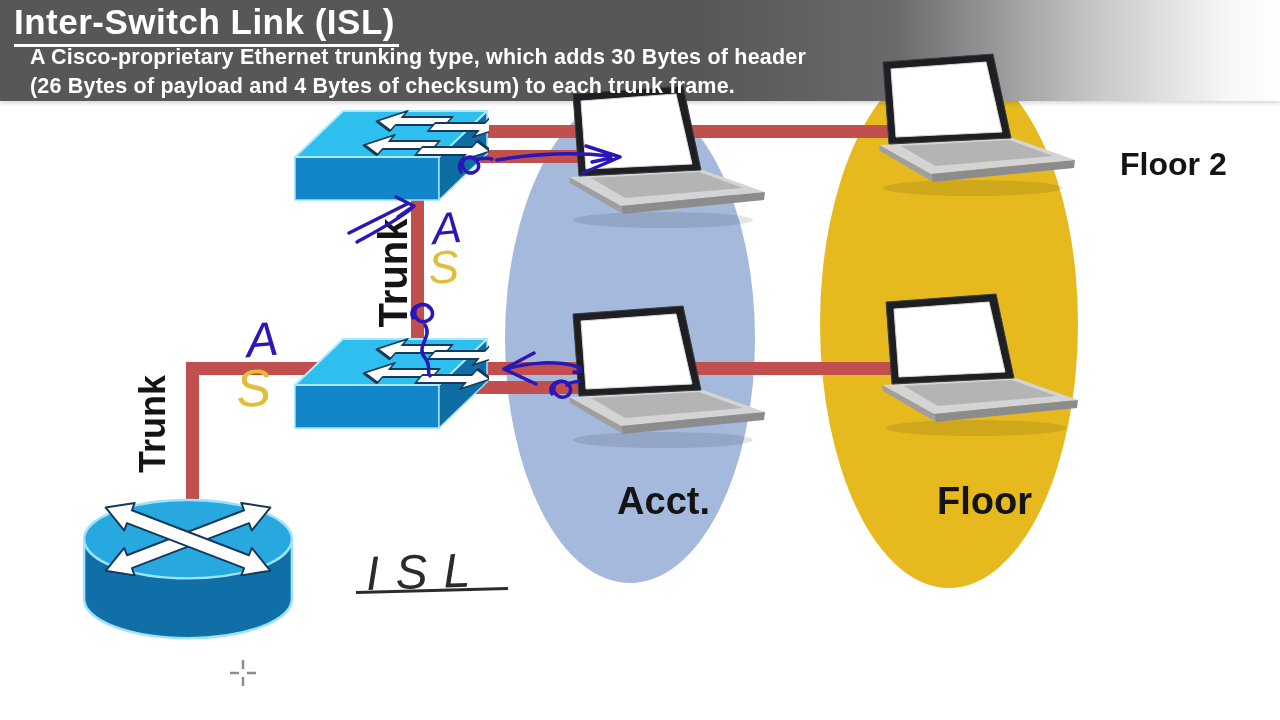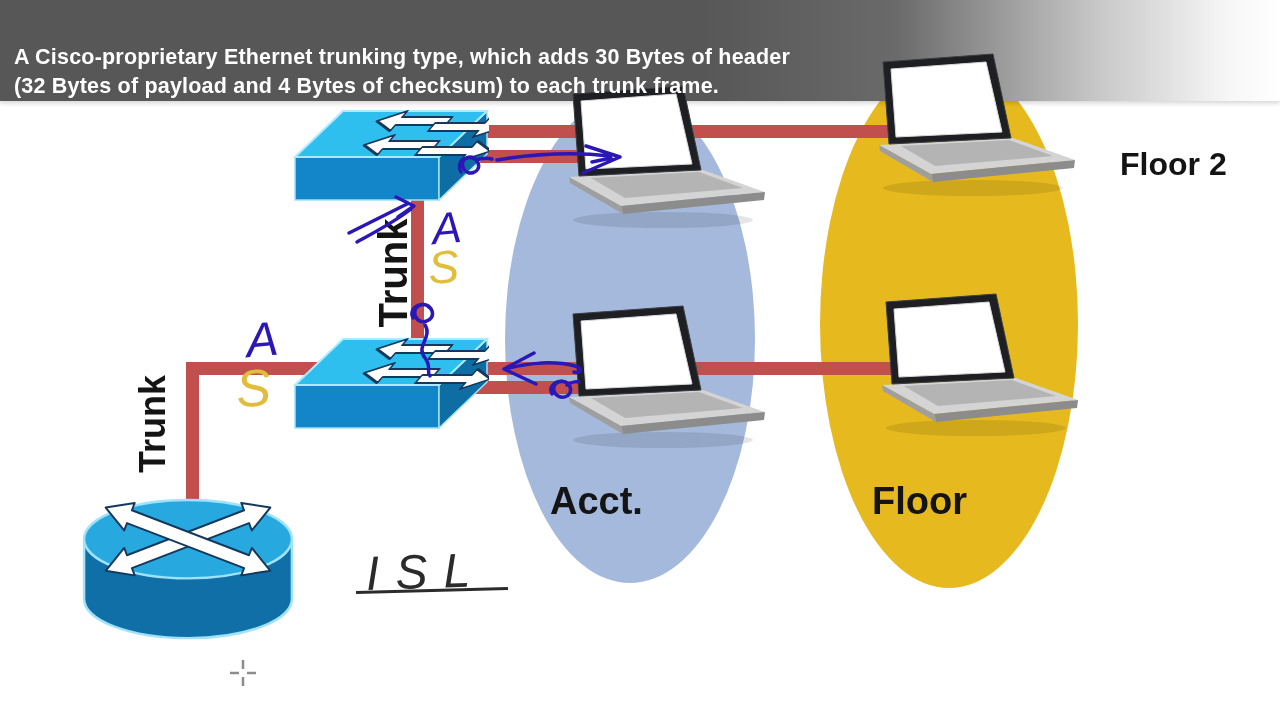--- a/index.html
+++ b/index.html
@@ -20,26 +20,26 @@
   .white-arrow{fill:#ffffff;stroke:#14395c;stroke-width:2;stroke-linejoin:round;}
   .rt-top{fill:var(--router-top);stroke:#9fe2fb;stroke-width:2.5;}
   .rt-body{fill:var(--router-body);stroke:#9fe2fb;stroke-width:2.5;}
   
   .header-bg{position:absolute;left:0;top:0;width:1280px;height:101px;z-index:4;
     background:linear-gradient(90deg,#575757 0%,#575757 55%,#6a6a6a 70%,#c9c9c9 86%,#f7f7f7 96%,#ffffff 100%);
     box-shadow:0 2px 5px rgba(0,0,0,.18);}
   .header-text{position:absolute;left:0;top:0;width:1280px;height:101px;z-index:7;pointer-events:none;color:var(--header-text);}
   .header-text .title{position:absolute;left:14px;top:2px;font-size:35px;font-weight:bold;
     display:inline-block;border-bottom:3px solid #ffffff;padding:0 4px 2px 0;letter-spacing:.5px;}
-  .header-text .sub{position:absolute;left:14px;font-size:21.5px;font-weight:bold;letter-spacing:.2px;}
+  .header-text .sub{position:absolute;left:30px;font-size:21.5px;font-weight:bold;letter-spacing:.2px;}
   .sub1{top:45px;} .sub2{top:74px;}
   
   .plabel{position:absolute;color:#141414;font-weight:bold;z-index:3;}
   .floor{font-size:32px;width:160px;}
-  .zone{font-size:38px;width:160px;text-align:left;}
+  .zone{font-size:38px;width:160px;text-align:right;}
   .vlabel{display:flex;align-items:center;justify-content:center;transform:rotate(-90deg);transform-origin:center;}
   
   .ink-text{position:absolute;z-index:8;font-style:italic;font-weight:normal;line-height:1;}
   .ink-a{color:var(--ink-blue);transform:rotate(-5deg);}
   .ink-s{color:var(--ink-yellow);transform:rotate(-4deg);}
   .isl{color:var(--ink-black);font-size:48px;letter-spacing:16px;transform:rotate(-2deg);}
   .isl-underline{position:absolute;left:356px;top:589px;width:152px;height:3px;background:var(--ink-black);
     z-index:8;transform:rotate(-1.5deg);}
   .overlay{position:absolute;left:0;top:0;z-index:9;pointer-events:none;}
   .ink{fill:none;stroke:var(--ink-blue);stroke-width:3.5;stroke-linecap:round;stroke-linejoin:round;}
@@ -113,22 +113,23 @@
       <use href="#sym-laptop"></use>
     </svg>
   <svg class="dev laptop" style="left:553px;top:304px;" width="215" height="150">
       <use href="#sym-laptop"></use>
     </svg>
   <svg class="dev laptop" style="left:866px;top:292px;" width="215" height="150">
       <use href="#sym-laptop"></use>
     </svg>
 
   <div class="header-text">
+    <span class="title">Inter-Switch Link (ISL)</span>
     <span class="sub sub1">A Cisco-proprietary Ethernet trunking type, which adds 30 Bytes of header</span>
-    <span class="sub sub2">(32 Bytes of payload and 4 Bytes of checksum) to each trunk frame.</span>
+    <span class="sub sub2">(26 Bytes of payload and 4 Bytes of checksum) to each trunk frame.</span>
   </div>
 
   <div class="plabel floor" style="left:1120px;top:146px;">Floor 2</div>
   <div class="plabel zone" style="left:550px;top:480px;">Acct.</div>
   <div class="plabel zone" style="left:872px;top:480px;">Floor</div>
   <div class="plabel vlabel" style="left:310px;top:252px;width:165px;height:42px;font-size:40px;">Trunk</div>
   <div class="plabel vlabel" style="left:80px;top:404px;width:145px;height:40px;font-size:36px;">Trunk</div>
 
   <div class="ink-text ink-a" style="left:432px;top:206px;font-size:44px;">A</div>
   <div class="ink-text ink-s" style="left:428px;top:244px;font-size:46px;">S</div>

